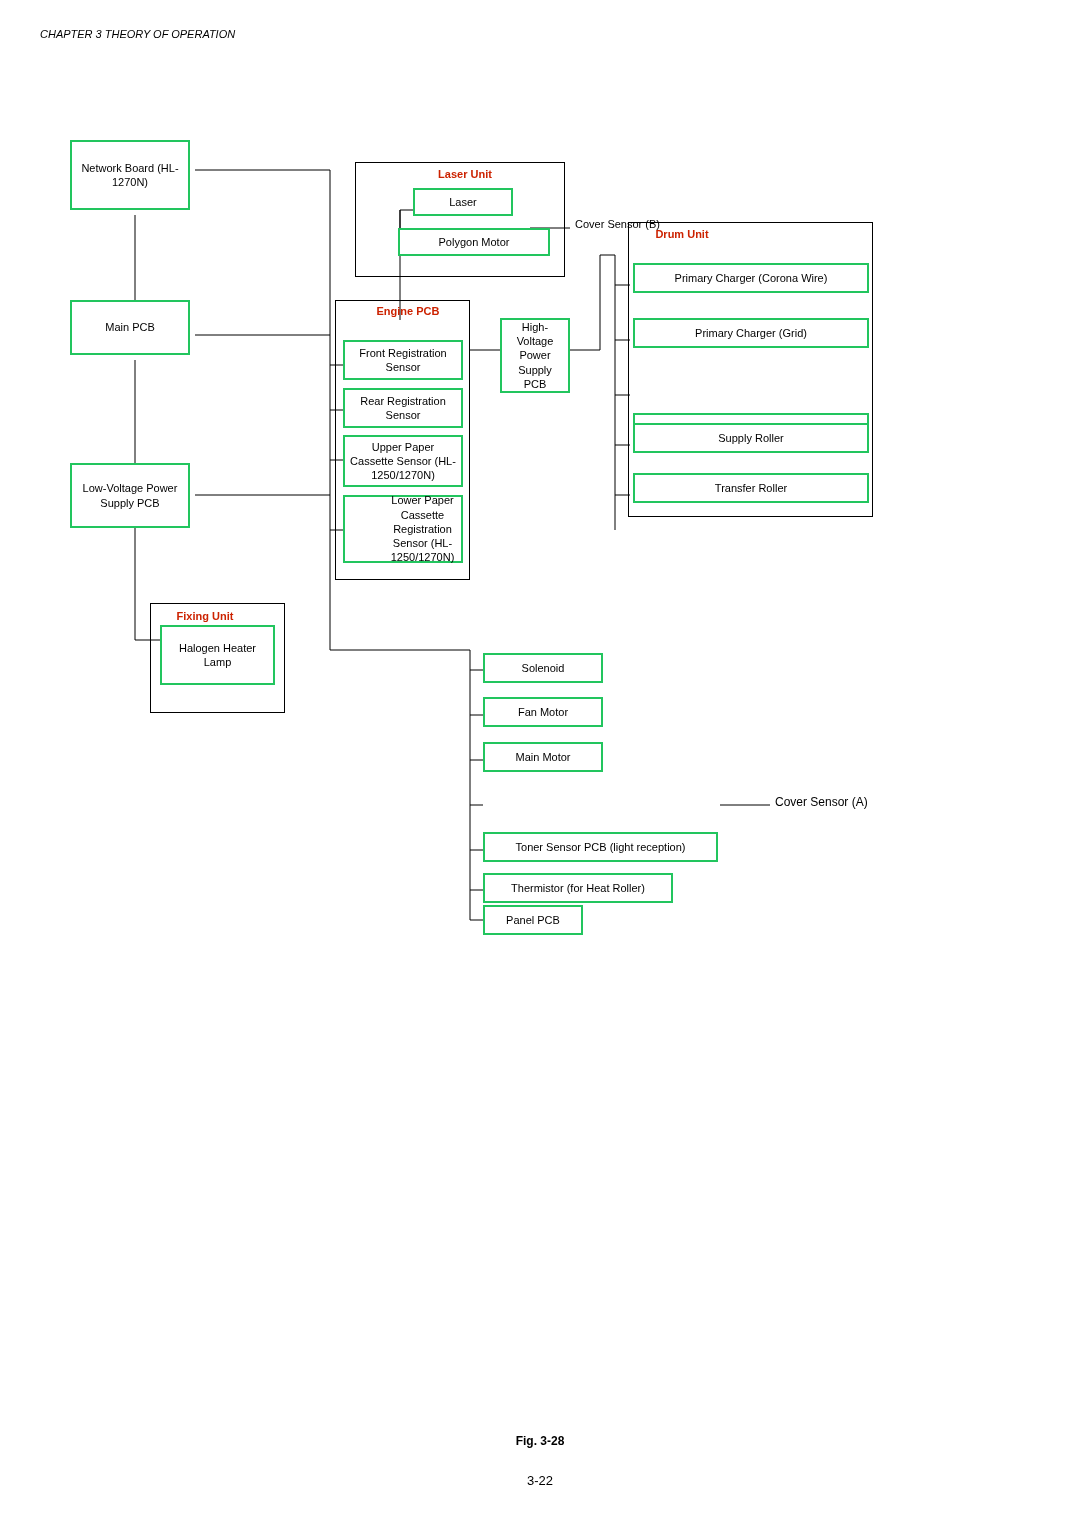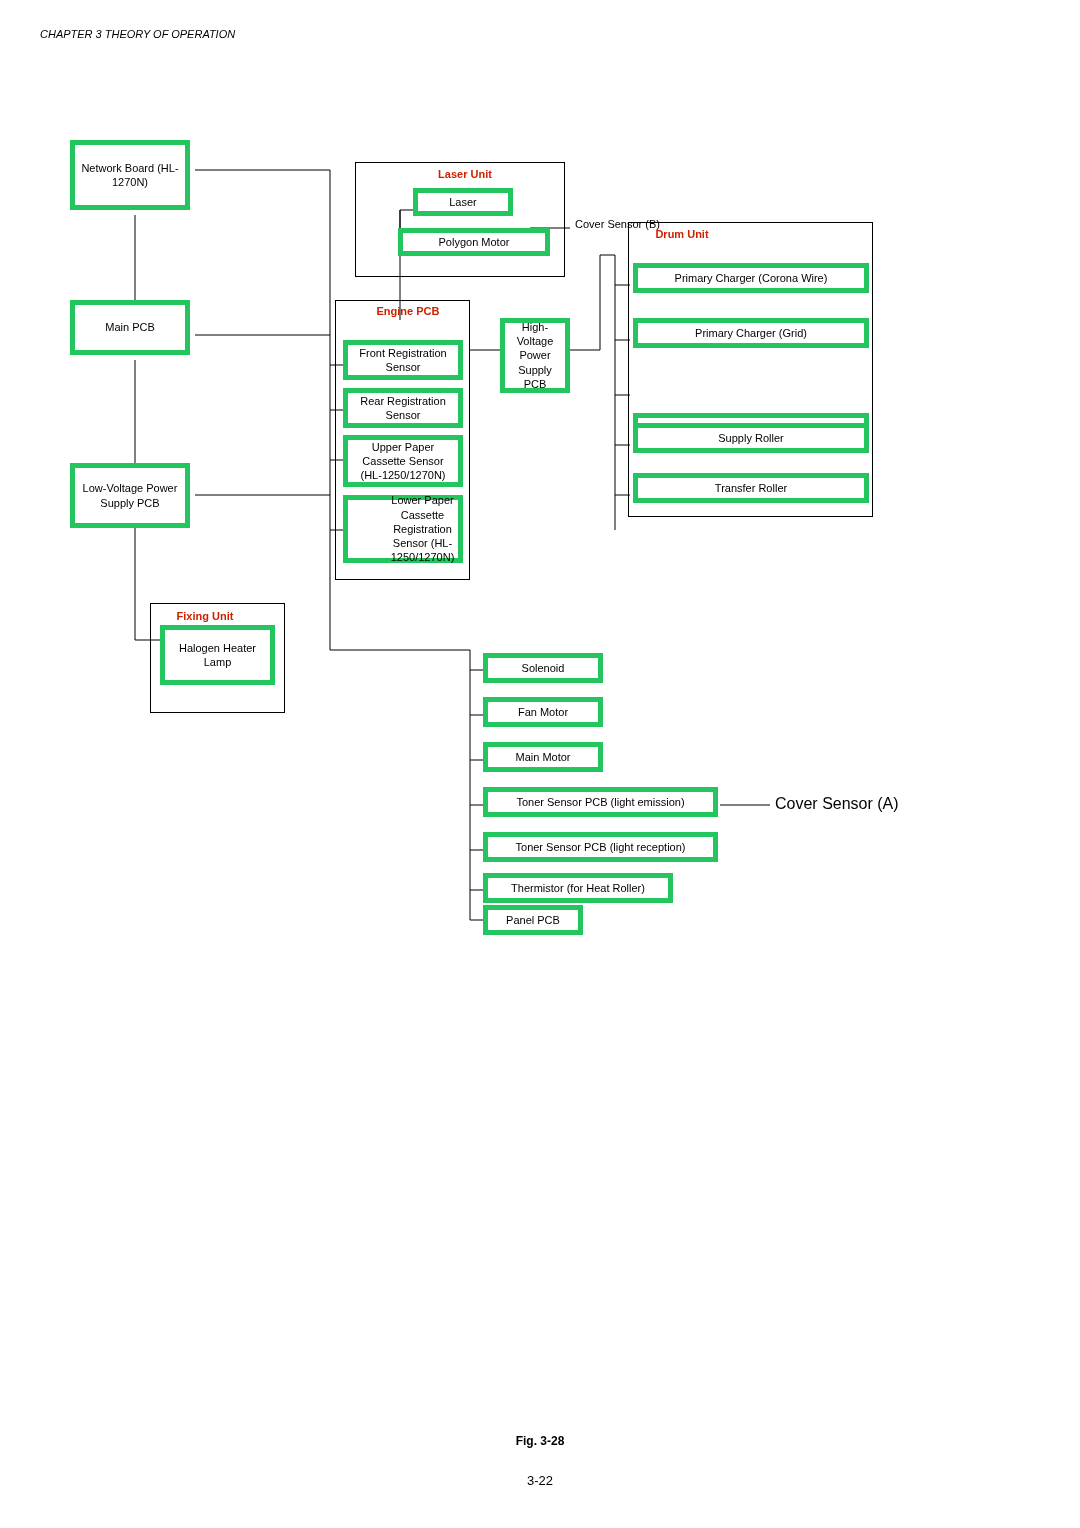--- a/index.html
+++ b/index.html
@@ -37,21 +37,21 @@
     .diagram {
       position: absolute;
       top: 80px;
       left: 40px;
       width: 1000px;
       height: 900px;
     }
     
     .box {
       position: absolute;
-      border: 5px solid #22c55e;
+      border: 2px solid #22c55e;
       background: #fff;
       display: flex;
       align-items: center;
       justify-content: center;
       text-align: center;
       line-height: 1.3;
       padding: 3px 5px;
     }
     .box-red-label {
       position: absolute;
@@ -265,25 +265,22 @@
   </div>
 
   <div class="box" style="left:443px; top:617px; width:120px; height:30px;">
     <span>Fan Motor</span>
   </div>
 
   <div class="box" style="left:443px; top:662px; width:120px; height:30px;">
     <span>Main Motor</span>
   </div>
 
-  <div class="box" style="left:443px; top:707px; width:235px; height:30px;">
-    <span>Toner Sensor PCB (light emission)</span>
-  </div>
-
-  <div style="position:absolute; left:735px; top:715px; font-size:16px; white-space:nowrap;">
+
+  <div style="position:absolute; left:735px; top:715px; font-size:12px; white-space:nowrap;">
     <span>Cover Sensor (A)</span>
   </div>
 
   <div class="box" style="left:443px; top:752px; width:235px; height:30px;">
     <span>Toner Sensor PCB (light reception)</span>
   </div>
 
   <div class="box" style="left:443px; top:793px; width:190px; height:30px;">
     <span>Thermistor (for Heat Roller)</span>
   </div>

